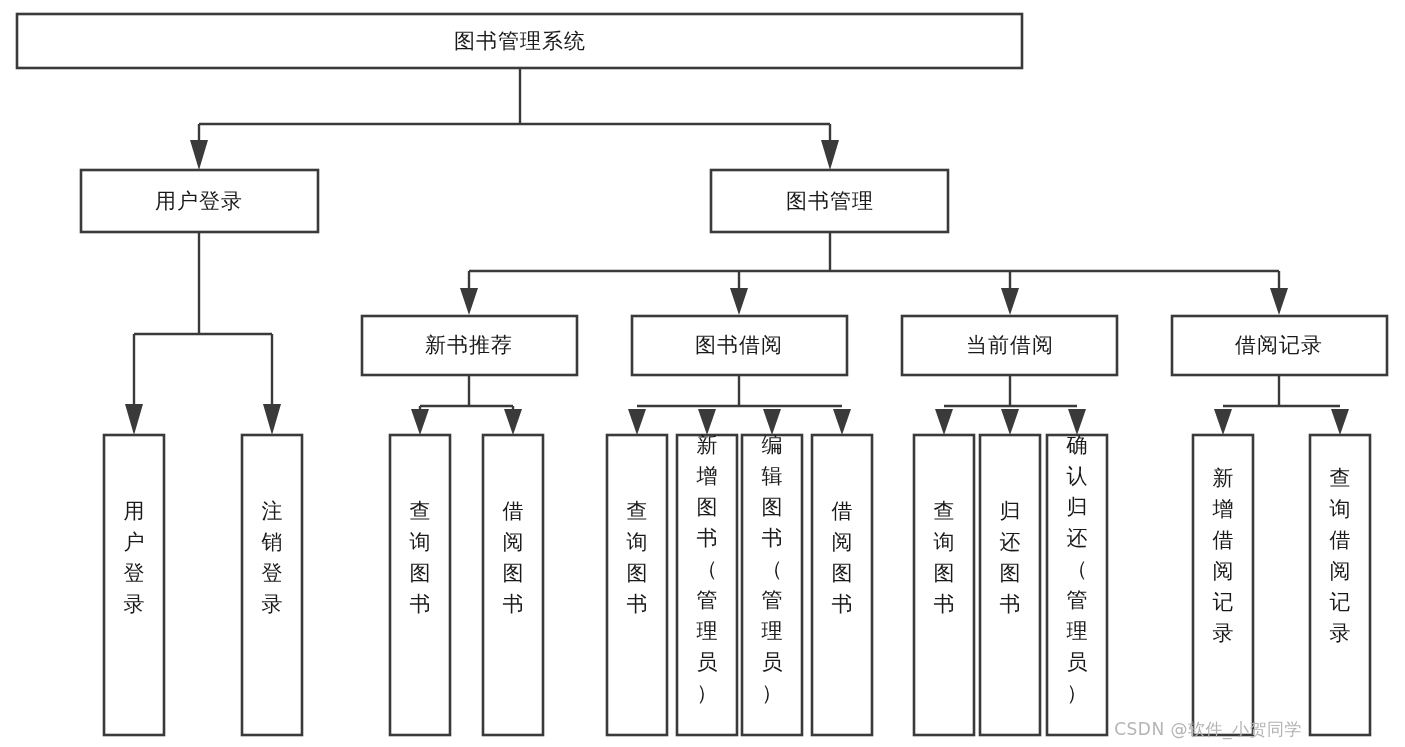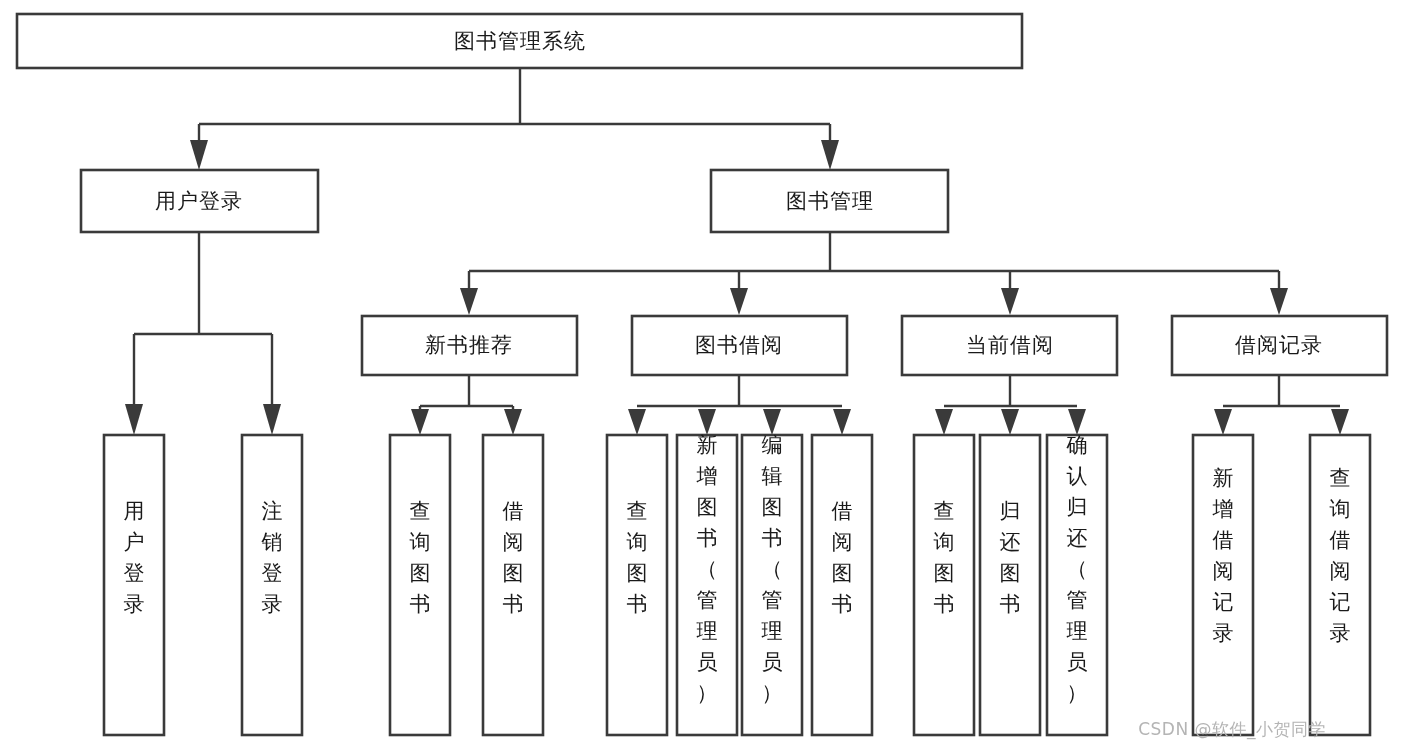--- a/index.html
+++ b/index.html
@@ -50,21 +50,21 @@
     stroke: #3a3a3a;
     stroke-width: 2.4;
     fill: none;
   }
   .conn-arrow {
     fill: #3a3a3a;
     stroke: none;
   }
   .watermark {
     position: absolute;
-    right: 4px;
+    right: 28px;
     bottom: 6px;
     font-family: "DejaVu Sans", "Liberation Sans", sans-serif;
     font-size: 17px;
     color: #b4b4b4;
     white-space: nowrap;
     letter-spacing: 0.5px;
     pointer-events: none;
   }
 </style>
 </head>

